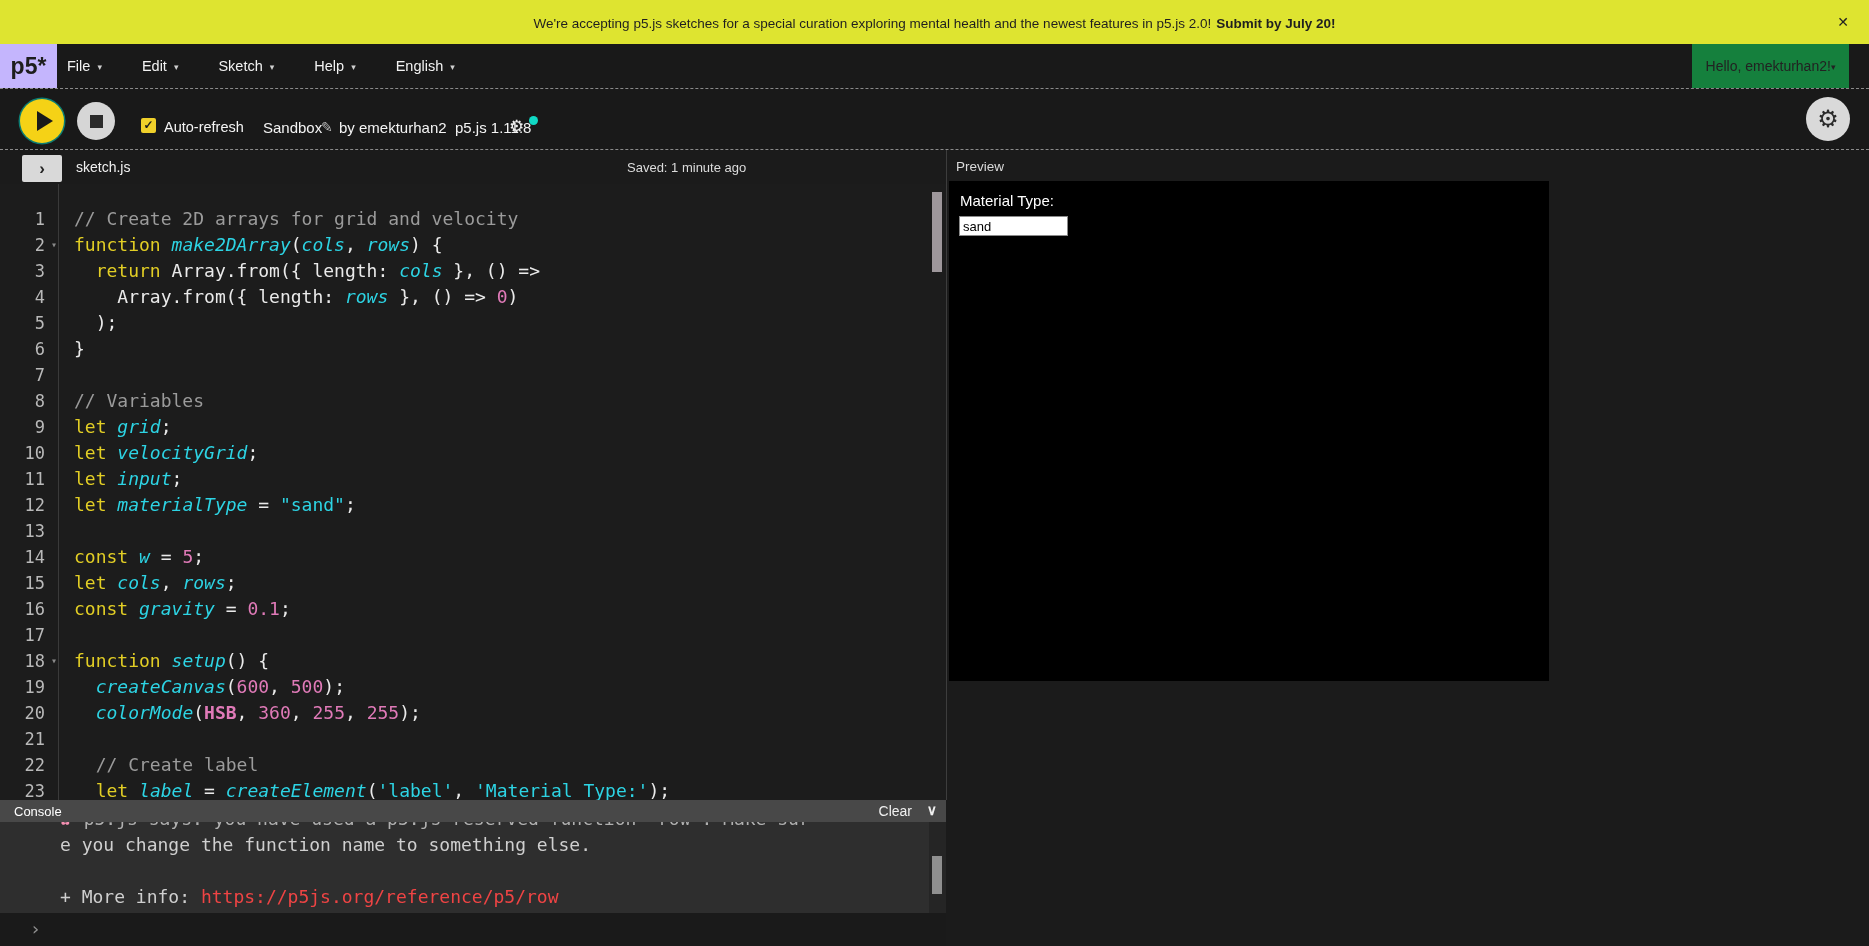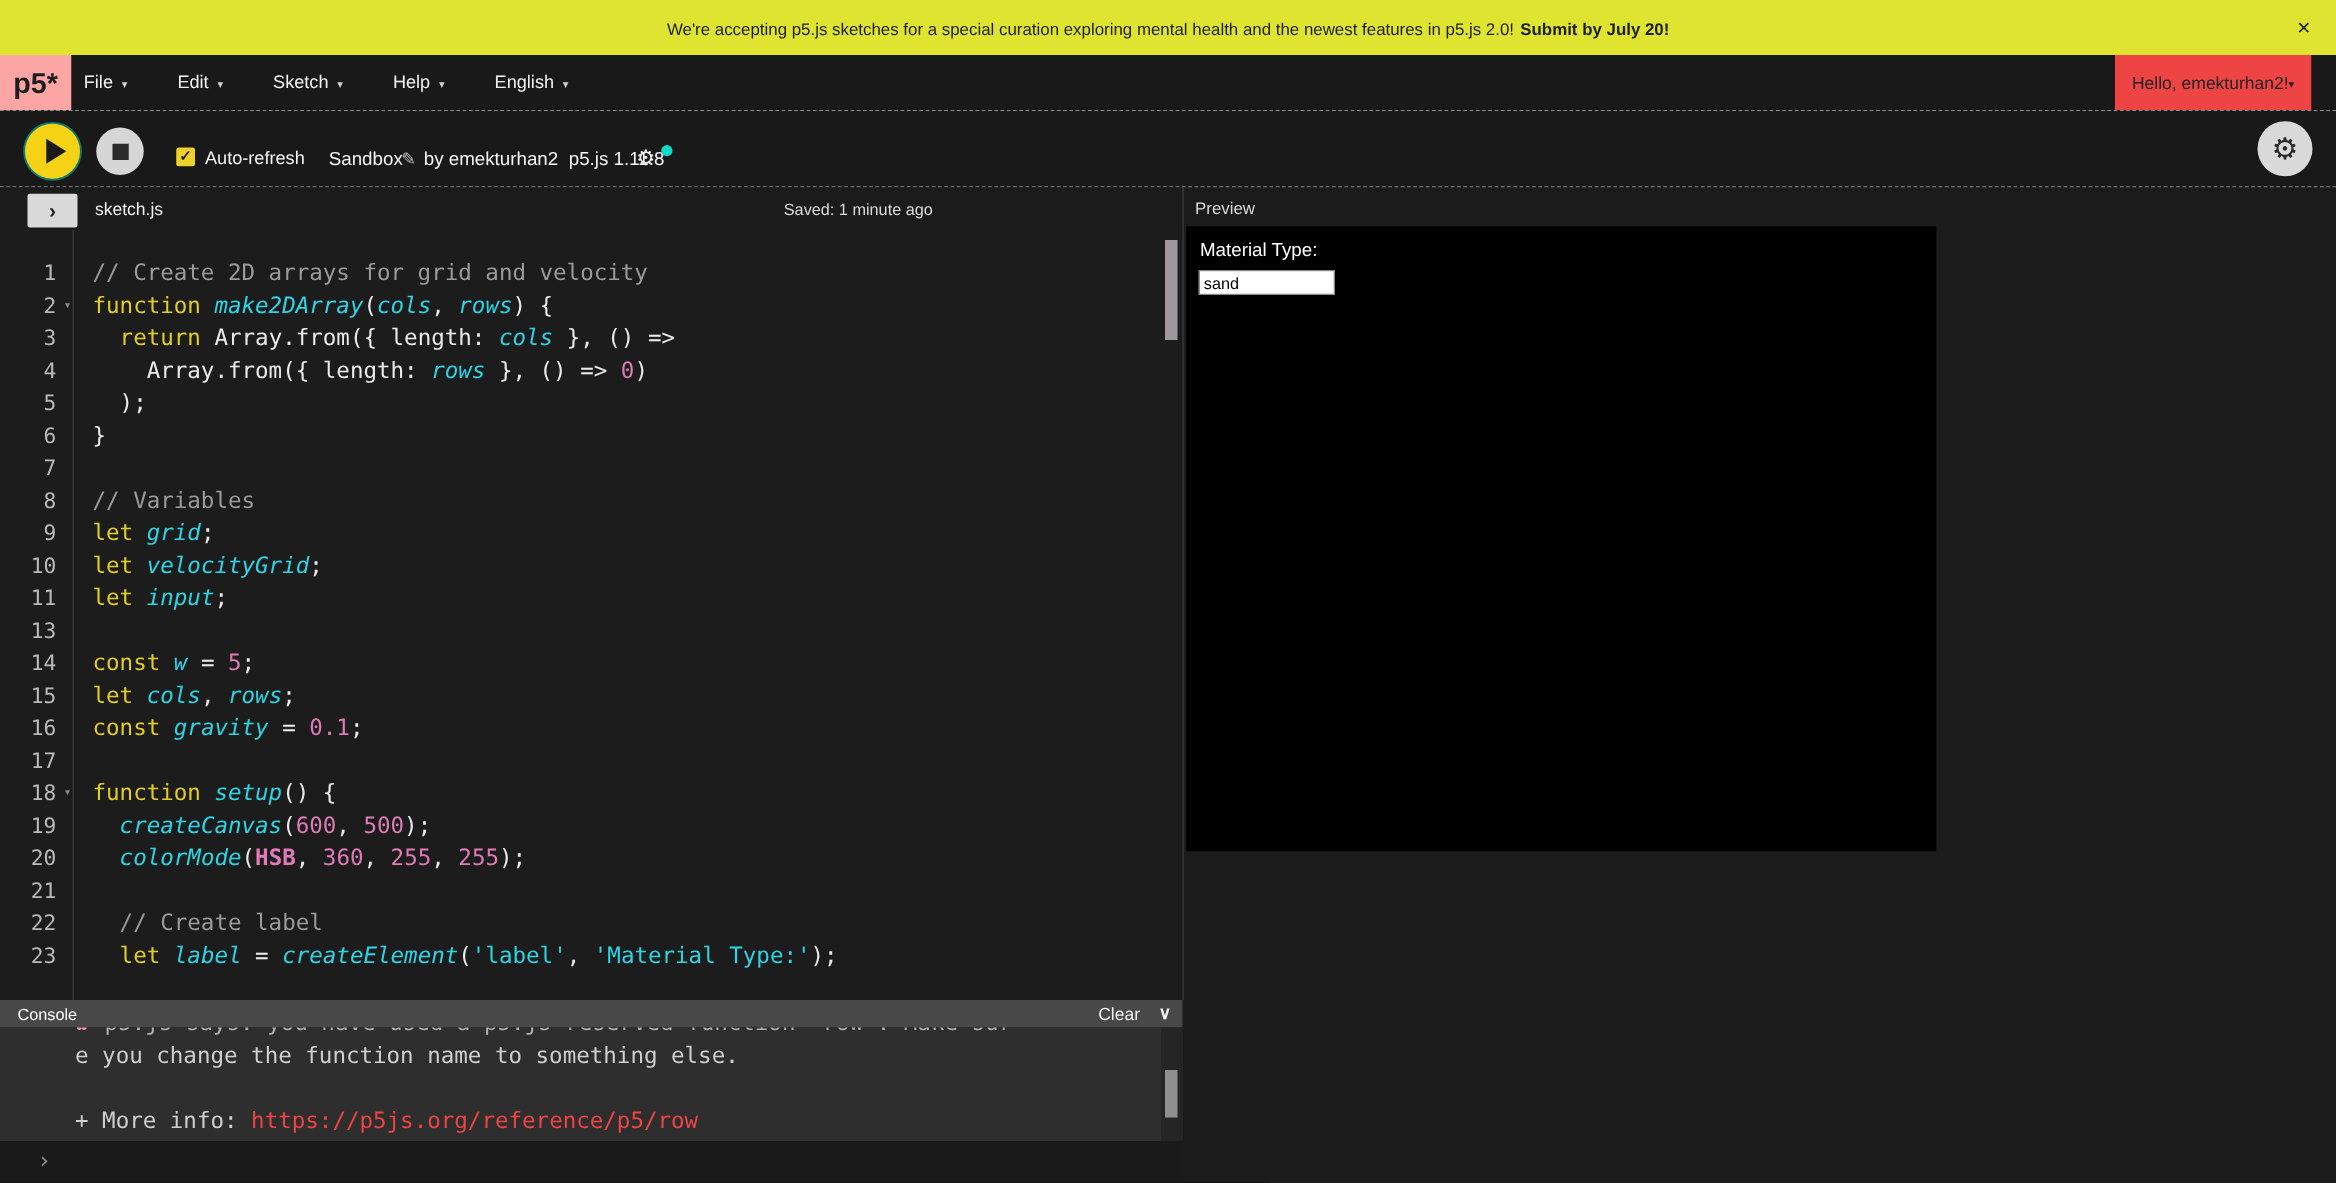--- a/index.html
+++ b/index.html
@@ -9,26 +9,26 @@
   
   .banner{position:absolute;left:0;top:0;width:1869px;height:46px;background:#dee430;
           display:flex;align-items:center;justify-content:center;color:#1f1f1f;font-size:13.5px;}
   .banner b{margin-left:5px;}
   .banner-close{position:absolute;right:16px;top:12px;width:20px;height:20px;line-height:20px;
           text-align:center;font-size:14px;color:#222;cursor:pointer;}
 
   
   .menubar{position:absolute;left:0;top:44px;width:1869px;height:45px;background:#191919;
            border-bottom:1px dashed #8a8a8a;box-sizing:border-box;}
-  .logo{position:absolute;left:0;top:0;width:57px;height:44px;background:#fca5a5;color:#1d1d1d;
+  .logo{position:absolute;left:0;top:0;width:57px;height:44px;background:#c4b5fd;color:#1d1d1d;
         display:flex;align-items:center;justify-content:center;font-size:23px;font-weight:bold;letter-spacing:0;}
   .menus{position:absolute;left:67px;top:0;height:44px;display:flex;align-items:center;gap:16px;}
   .menu-item{display:flex;align-items:center;gap:7px;margin-right:24px;color:#f2f2f2;font-size:14.5px;cursor:pointer;}
   .menu-item .caret{font-size:9px;color:#cfcfcf;padding-top:2px;}
-  .hello-btn{position:absolute;right:20px;top:0;width:157px;height:44px;background:#ef4444;color:#222;
+  .hello-btn{position:absolute;right:20px;top:0;width:157px;height:44px;background:#15803d;color:#222;
         display:flex;align-items:center;justify-content:center;gap:0;font-size:14px;cursor:pointer;}
   .hello-btn .caret{font-size:9px;padding-top:2px;}
 
   
   .toolbar{position:absolute;left:0;top:89px;width:1869px;height:61px;background:#191919;
            border-bottom:1px dashed #8a8a8a;box-sizing:border-box;}
   .play-btn{position:absolute;left:20px;top:10px;width:44px;height:44px;border-radius:50%;
             background:#f5d216;box-shadow:0 0 0 1.5px rgba(0,205,190,.55);cursor:pointer;
             display:flex;align-items:center;justify-content:center;}
   .play-tri{width:0;height:0;border-top:10px solid transparent;border-bottom:10px solid transparent;
@@ -205,20 +205,24 @@
             </div>
             <div class="code-line">
               <span class="ln">10</span>
               <span class="lc"><span class="tk">let</span><span class="tp"> </span><span class="tv">velocityGrid</span><span class="tp">;</span></span>
             </div>
             <div class="code-line">
               <span class="ln">11</span>
               <span class="lc"><span class="tk">let</span><span class="tp"> </span><span class="tv">input</span><span class="tp">;</span></span>
             </div>
             <div class="code-line">
+              <span class="ln">12</span>
+              <span class="lc"><span class="tk">let</span><span class="tp"> </span><span class="tv">materialType</span><span class="tp"> = </span><span class="ts">"sand"</span><span class="tp">;</span></span>
+            </div>
+            <div class="code-line">
               <span class="ln">13</span>
               <span class="lc"></span>
             </div>
             <div class="code-line">
               <span class="ln">14</span>
               <span class="lc"><span class="tk">const</span><span class="tp"> </span><span class="tv">w</span><span class="tp"> = </span><span class="tn">5</span><span class="tp">;</span></span>
             </div>
             <div class="code-line">
               <span class="ln">15</span>
               <span class="lc"><span class="tk">let</span><span class="tp"> </span><span class="tv">cols</span><span class="tp">, </span><span class="tv">rows</span><span class="tp">;</span></span>

